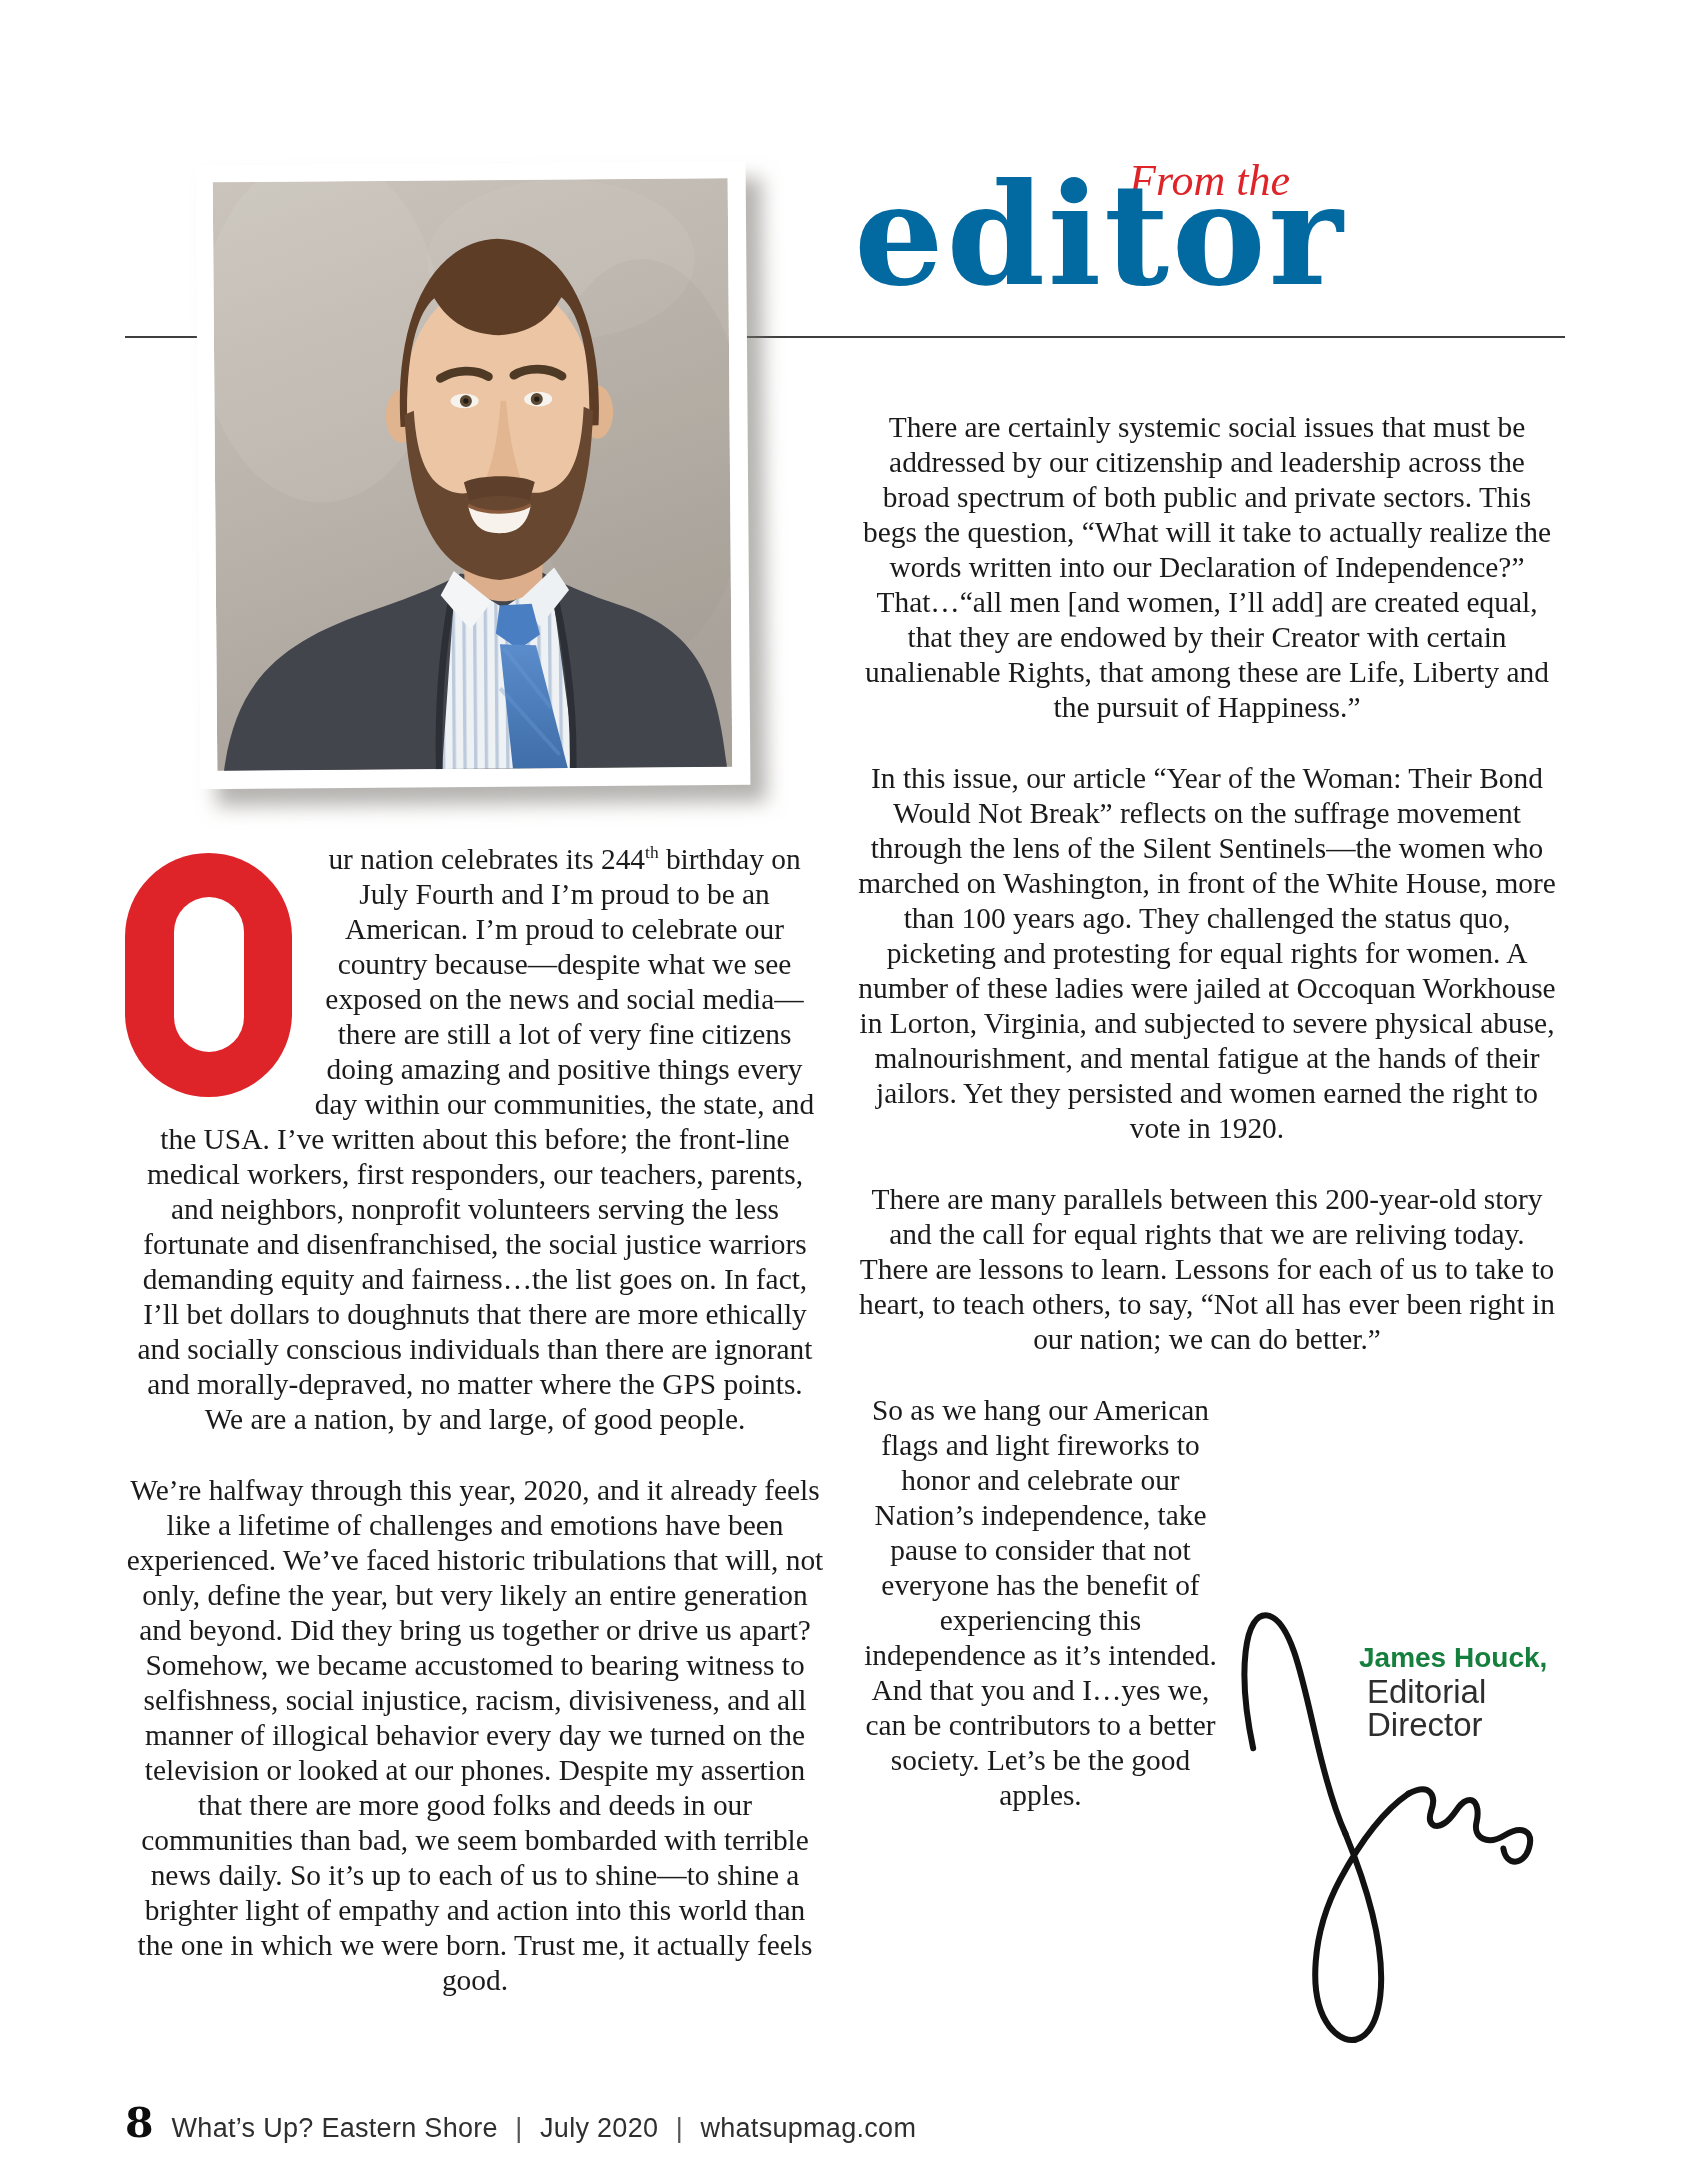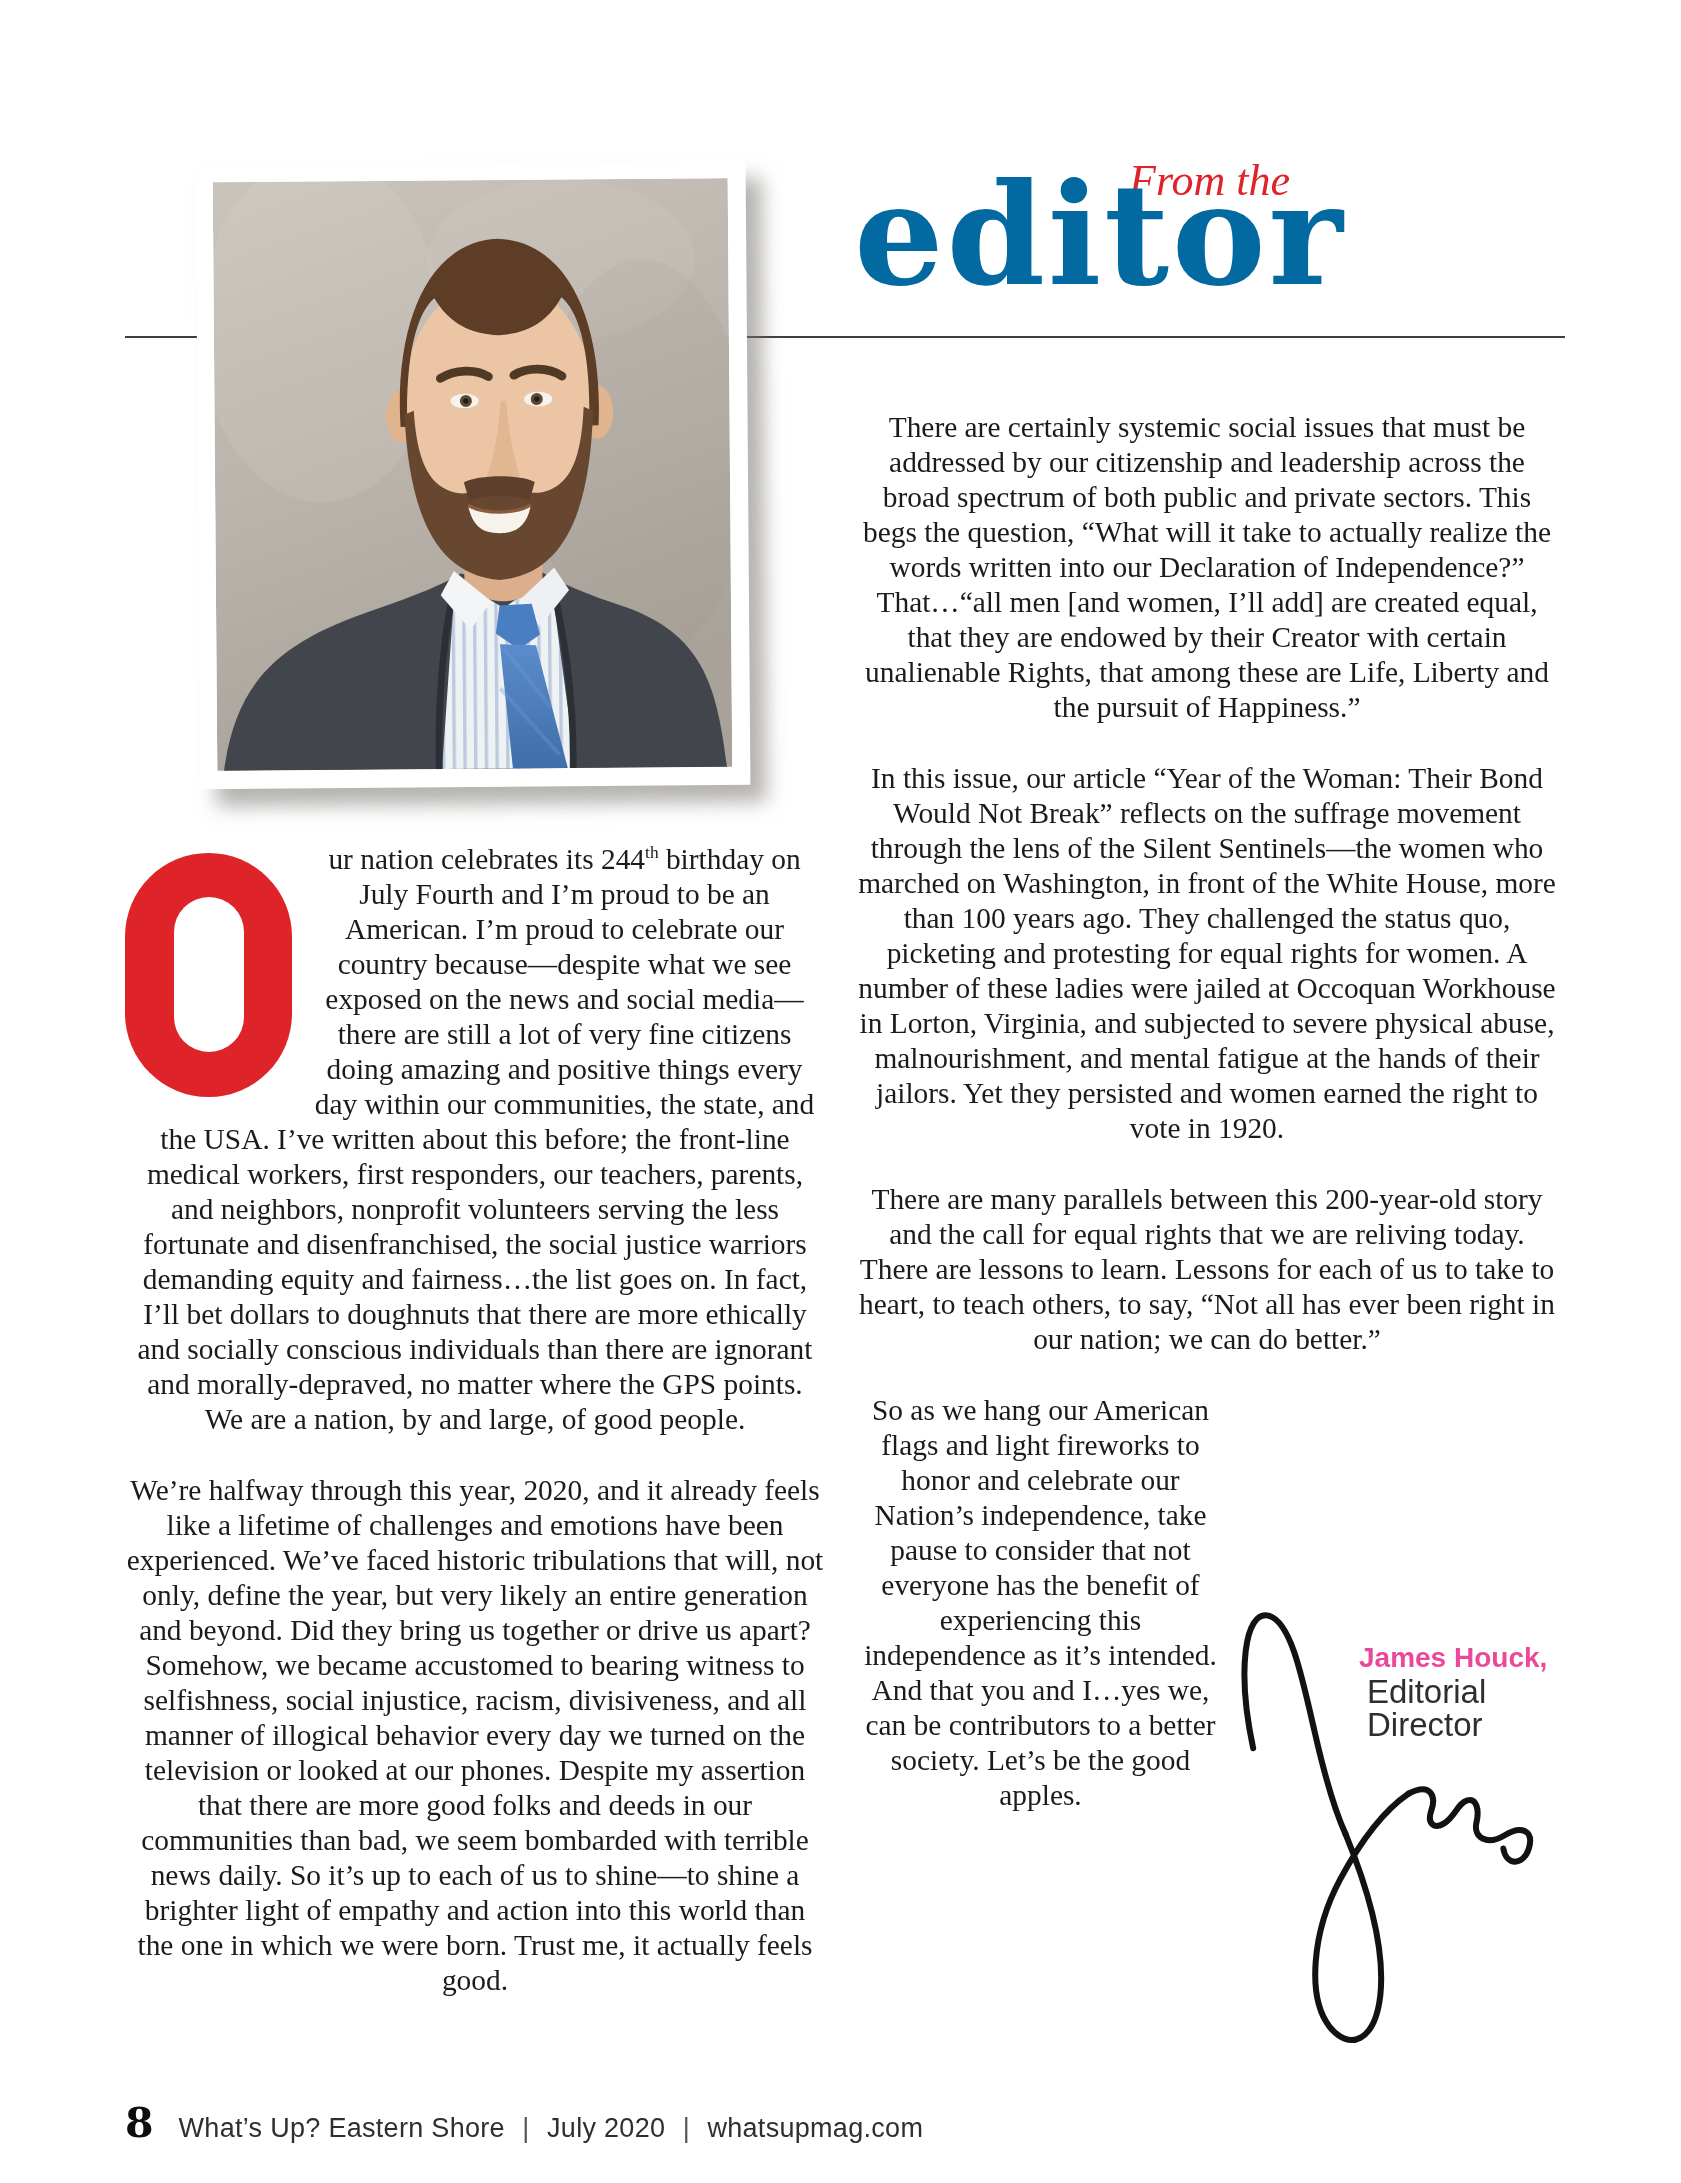--- a/index.html
+++ b/index.html
@@ -27,27 +27,27 @@
   
   .dropcap{float:left;width:167px;height:244px;margin:10.7px 12px 6.7px 0;
            background:#de2329;border-radius:86px;position:relative;}
   .dropcap::after{content:"";position:absolute;left:49px;top:44px;width:70px;height:155px;
                   background:#ffffff;border-radius:37px;}
   .dropcap .glyph{position:absolute;color:transparent;font-size:6.7px;}
   
   .sig{position:absolute;left:1138px;top:1573px;width:415px;height:495px;}
   .sig svg{position:absolute;left:0;top:0;}
   .sig-name{position:absolute;left:221px;top:67px;font-family:"Liberation Sans",sans-serif;
-            font-weight:bold;font-size:28px;line-height:35px;color:#ec4899;}
+            font-weight:bold;font-size:28px;line-height:35px;color:#15803d;}
   .sig-title{position:absolute;left:229px;top:102px;font-family:"Liberation Sans",sans-serif;
              font-size:33px;line-height:33px;color:#2e2e2e;}
   
   .footer{position:absolute;left:125px;top:2099px;display:flex;align-items:baseline;}
   .page-num{font-family:"DejaVu Serif",serif;font-weight:bold;font-size:41px;color:#0d0d0d;}
-  .footer-line{margin-left:25px;font-family:"Liberation Sans",sans-serif;font-size:27px;
+  .footer-line{margin-left:18px;font-family:"Liberation Sans",sans-serif;font-size:27px;
                color:#2f2f2f;letter-spacing:0.3px;}
   .footer-line .sep{margin:0 17.4px;color:#555;}
 </style>
 </head>
 <body>
 
 <div class="page">
 
   <div class="rule"></div>
 

